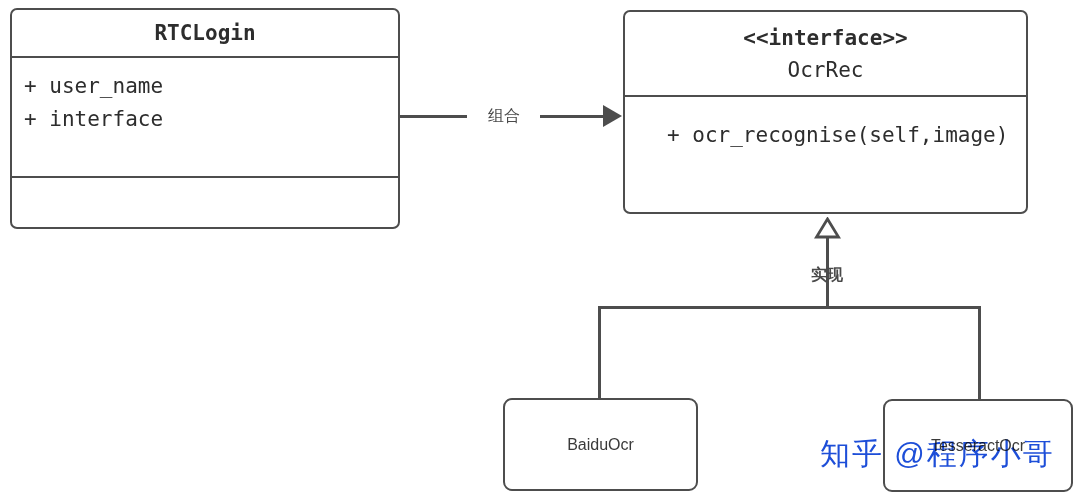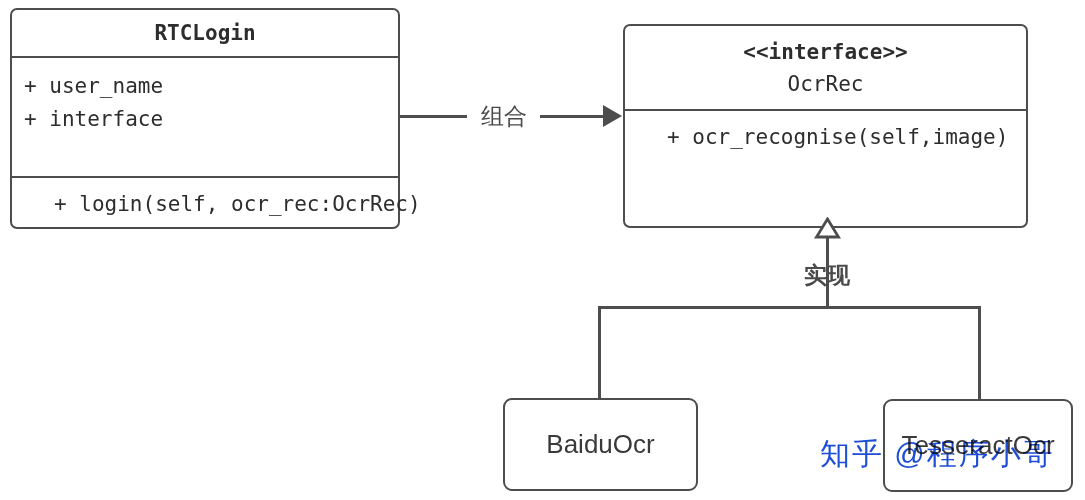--- a/index.html
+++ b/index.html
@@ -52,29 +52,29 @@
   }
   .uml-methods .row{line-height:27px;white-space:pre;}
   .simple-box{
     position:absolute;
     box-sizing:border-box;
     background:#ffffff;
     border:2.5px solid #4d4d4d;
     border-radius:9px;
     display:flex;align-items:center;justify-content:center;
     font-family:"Liberation Sans", sans-serif;
-    font-size:26px;
+    font-size:16px;
     color:#3a3a3a;
   }
   
   .hline,.vline{position:absolute;background:#4d4d4d;}
   .rel-label{
     position:absolute;
     font-family:"Liberation Sans", sans-serif;
-    font-size:23px;
+    font-size:16px;
     color:#4a4a4a;
     text-align:center;
     line-height:24px;
   }
   .comp-arrowhead{
     position:absolute;
     width:0;height:0;
     border-left:19px solid #4d4d4d;
     border-top:11px solid transparent;
     border-bottom:11px solid transparent;
@@ -96,31 +96,28 @@
 <body>
 
 <div class="stage">
 
   <div class="uml-box" style="left:10px;top:8px;width:390px;height:221px;">
     <div class="uml-title" style="height:48px;">RTCLogin</div>
     <div class="uml-attrs" style="height:120px;">
       <div class="row">+ user_name</div>
       <div class="row">+ interface</div>
     </div>
-    <div class="uml-methods">
-      <div class="row">+ login(self, ocr_rec:OcrRec)</div>
-    </div>
   </div>
 
   <div class="hline" style="left:400px;top:115px;width:67px;height:3px;"></div>
   <div class="rel-label" style="left:466px;top:104px;width:76px;">组合</div>
   <div class="hline" style="left:540px;top:115px;width:64px;height:3px;"></div>
   <div class="comp-arrowhead" style="left:603px;top:105px;"></div>
 
-  <div class="uml-box" style="left:623px;top:24px;width:405px;height:204px;">
+  <div class="uml-box" style="left:623px;top:10px;width:405px;height:204px;gap:12px;">
     <div class="uml-stereo-wrap" style="height:85px;">
       <div class="uml-stereo">&lt;&lt;interface&gt;&gt;</div>
       <div>OcrRec</div>
     </div>
     <div class="uml-methods">
       <div class="row">+ ocr_recognise(self,image)</div>
     </div>
   </div>
 
   <div class="hline" style="left:598px;top:306px;width:383px;height:3px;"></div>

